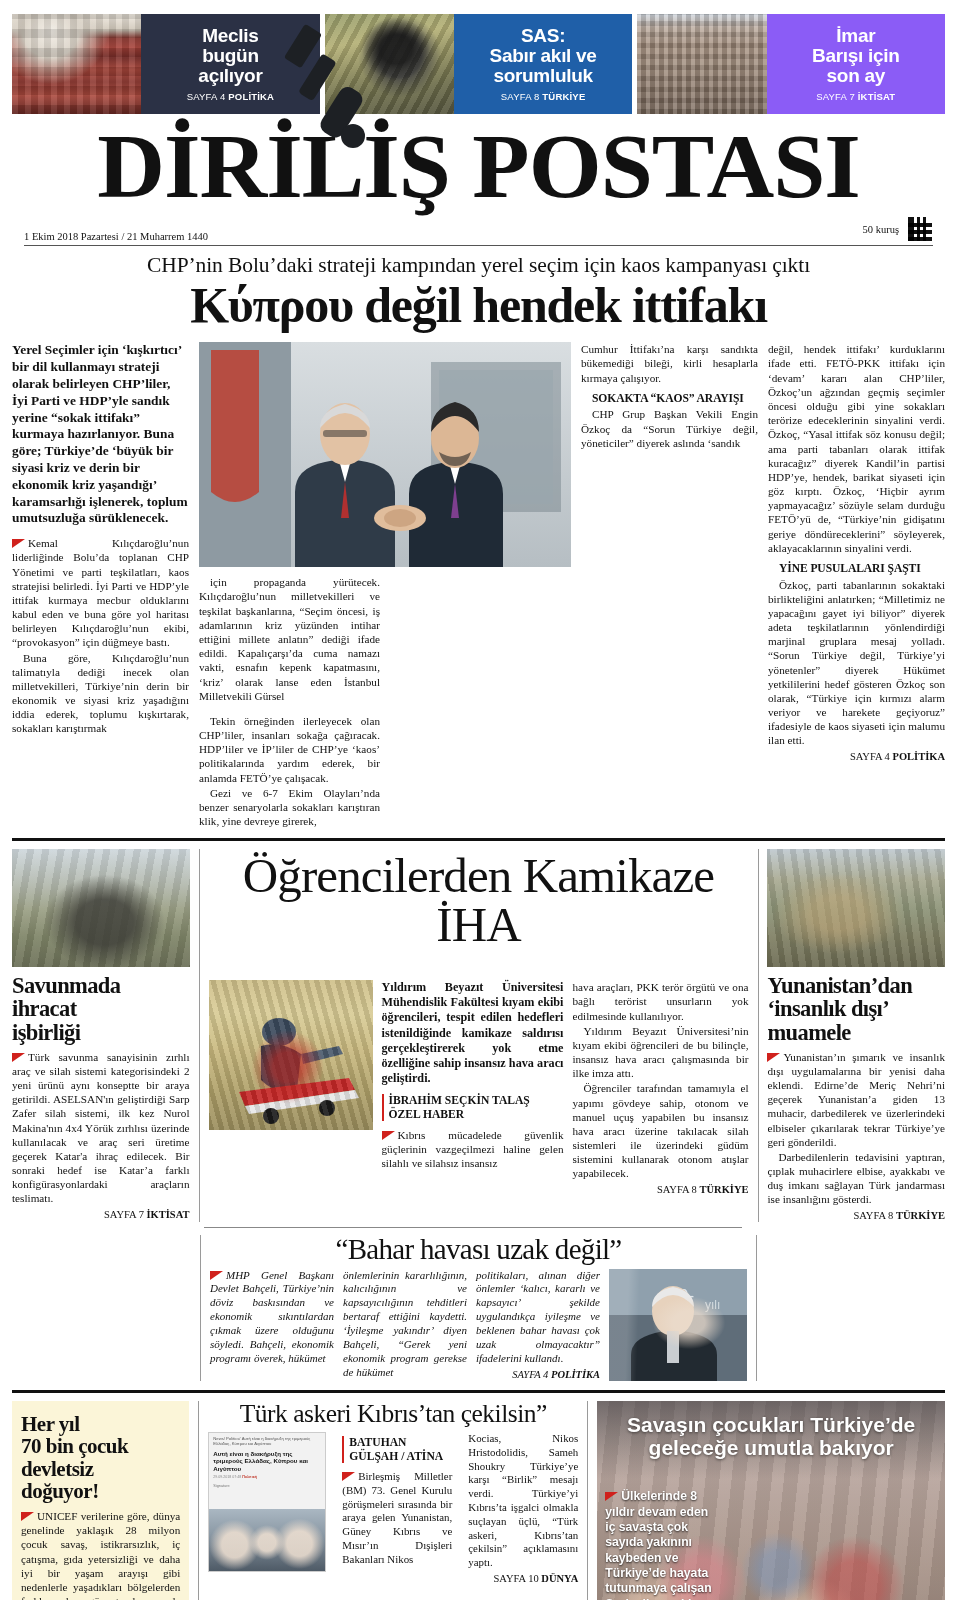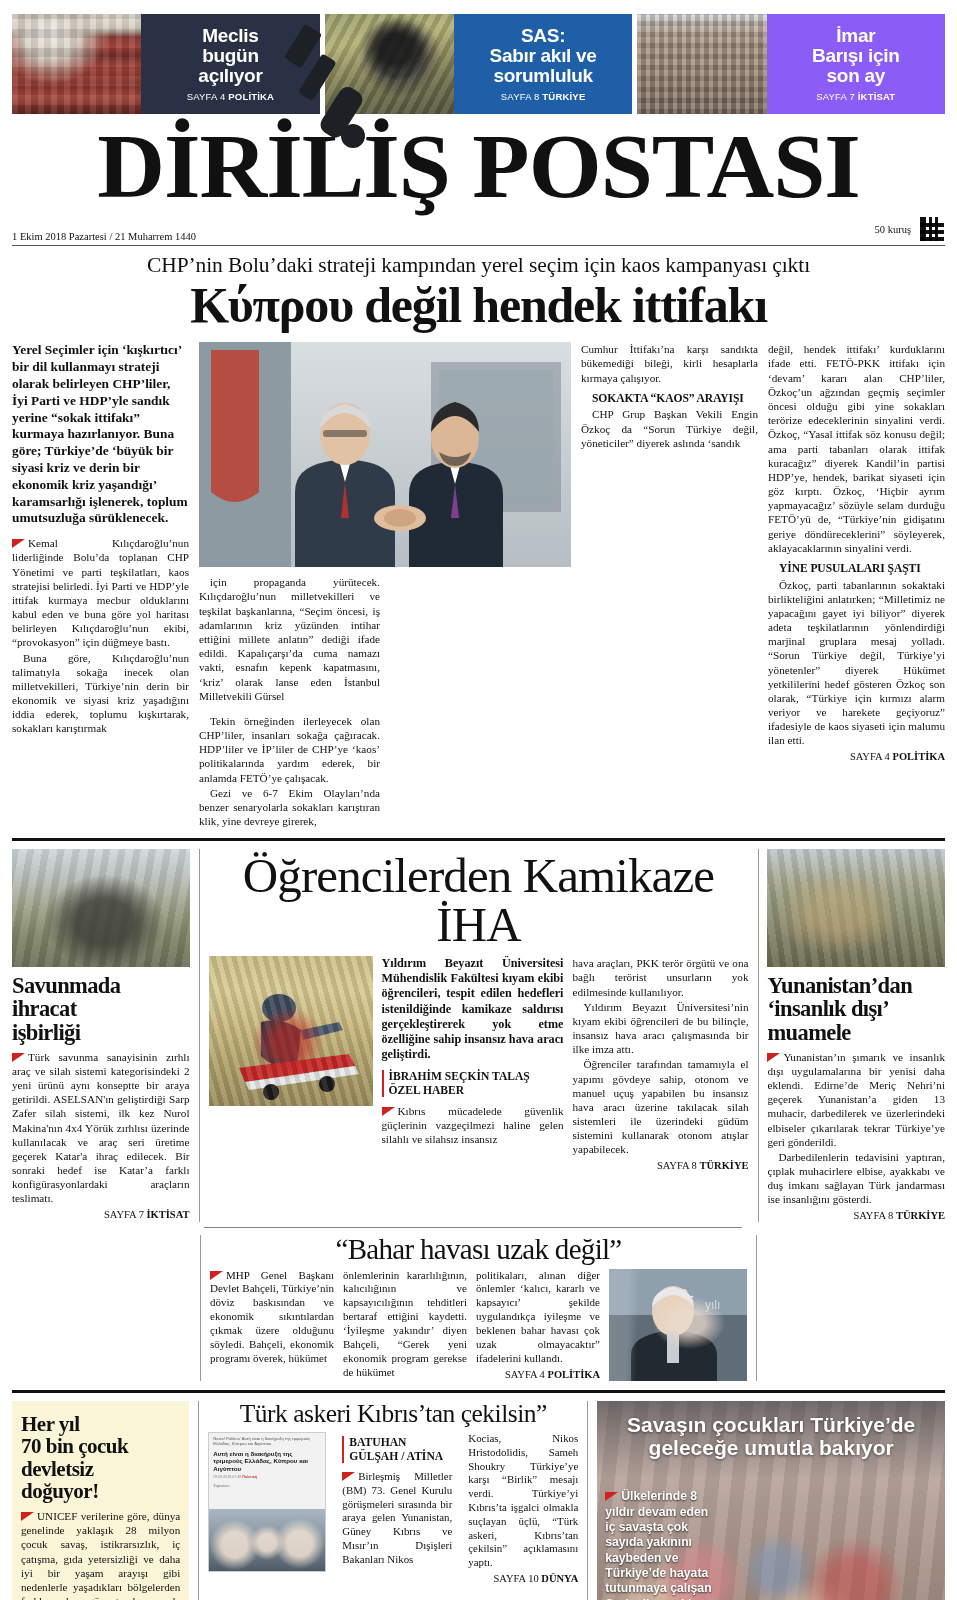--- a/index.html
+++ b/index.html
@@ -94,21 +94,21 @@
   .rifle {
     position: absolute;
     left: 283px; top: 24px;
     width: 130px; height: 126px;
     pointer-events: none;
     z-index: 6;
   }
 
   
   .masthead {
-    padding: 0 12px;
+    padding: 0 24px;
     margin-top: 4px;
   }
   .paper-name {
     font-family: "Liberation Serif", "DejaVu Serif", serif;
     font-weight: bold;
     font-size: 92px;
     line-height: 0.96;
     letter-spacing: -1px;
     text-align: center;
     white-space: nowrap;
@@ -236,21 +236,21 @@
     margin: 7px 0 6px 0;
     letter-spacing: -0.6px;
   }
   .iha-head {
     font-size: 49px;
     text-align: center;
     line-height: 1.0;
     letter-spacing: -0.9px;
     padding: 2px 0 7px 0;
   }
-  .iha-cols { display: flex; gap: 9px; }
+  .iha-cols { display: flex; gap: 9px; margin-top: 24px; }
   .iha-photo { width: 164px; }
   .ph-drone {
     width: 100%; height: 150px; position: relative; overflow: hidden;
     background: linear-gradient(180deg,#cfc08a 0%, #d8cb95 22%, #c9b97f 46%, #b2a36b 70%, #9a8d5c 100%);
   }
   .ph-drone:after{content:"";position:absolute;inset:0;
     background: radial-gradient(ellipse at 48% 58%, rgba(190,40,35,.65) 0 12%, transparent 30%),
       repeating-linear-gradient(75deg, rgba(0,0,0,.10) 0 5px, rgba(255,255,255,.09) 5px 10px);}
   .iha-c2 { width: 182px; }
   .iha-c3 { width: 176px; }
@@ -273,21 +273,21 @@
   .band3 { display: flex; padding: 7px 12px 0 12px; gap: 9px; }
   .bahar-block { width: 540px; }
   .bahar-head {
     font-size: 29px;
     text-align: center;
     line-height: 1.02;
     letter-spacing: -0.7px;
     padding-bottom: 4px;
   }
   .bahar-cols { display: flex; gap: 9px; }
-  .bahar-cols .col { width: 124px; font-size: 11px; }
+  .bahar-cols .col { width: 124px; font-size: 11px; font-style: italic; }
   .bahar-photo { width: 138px; }
   .ph-bahceli {
     width: 100%; height: 112px; position: relative; overflow: hidden;
     background: linear-gradient(180deg,#9aa9b5 0%, #7d8d9a 34%, #5f6d79 62%, #46515c 100%);
   }
   .ph-bahceli:after{content:"";position:absolute;inset:0;
     background: radial-gradient(ellipse at 58% 48%, rgba(235,220,205,.75) 0 14%, transparent 32%),
       linear-gradient(92deg, rgba(255,255,255,.16) 0 14%, transparent 22%);}
 
   
@@ -440,21 +440,21 @@
 </div>
 
 <div class="lead-wrap">
   <div class="lead-kicker">CHP’nin Bolu’daki strateji kampından yerel seçim için kaos kampanyası çıktı</div>
   <div class="lead-head">Κύπρου değil hendek ittifakı</div>
 
   <div class="lead-body">
     <div class="col lead-c1">
       <div class="lead-summary">Yerel Seçimler için ‘kışkırtıcı’ bir dil kullanmayı strateji olarak belirleyen CHP’liler, İyi Parti ve HDP’yle sandık yerine “sokak ittifakı” kurmaya hazırlanıyor. Buna göre; Türkiye’de ‘büyük bir siyasi kriz ve derin bir ekonomik kriz yaşandığı’ karamsarlığı işlenerek, toplum umutsuzluğa sürüklenecek.</div>
       <p class="noind"><span class="tri"></span><span>Kemal Kılıçdaroğlu’nun liderliğinde Bolu’da toplanan CHP Yönetimi ve parti teşkilatları, kaos stratejisi belirledi. İyi Parti ve HDP’yle ittifak kurmaya mecbur olduklarını kabul eden ve buna göre yol haritası belirleyen Kılıçdaroğlu’nun ekibi, “provokasyon” için düğmeye bastı.</span></p>
-      <p>Buna göre, Kılıçdaroğlu’nun talimatıyla sokağa inecek olan milletvekilleri, Türkiye’nin derin bir ekonomik ve siyasi kriz yaşadığını iddia ederek, toplumu kışkırtarak, sokakları karıştırmak</p>
+      <p>Buna göre, Kılıçdaroğlu’nun talimatıyla dediği inecek olan milletvekilleri, Türkiye’nin derin bir ekonomik ve siyasi kriz yaşadığını iddia ederek, toplumu kışkırtarak, sokakları karıştırmak</p>
     </div>
 
     <div class="lead-photo-col">
       <div class="lead-photo">
         <svg viewBox="0 0 372 225" width="372" height="225">
           <defs>
             <linearGradient id="wall" x1="0" y1="0" x2="0" y2="1">
               <stop offset="0" stop-color="#d9dee1"></stop>
                 <stop offset="1" stop-color="#b6bec3"></stop>
             </linearGradient>

